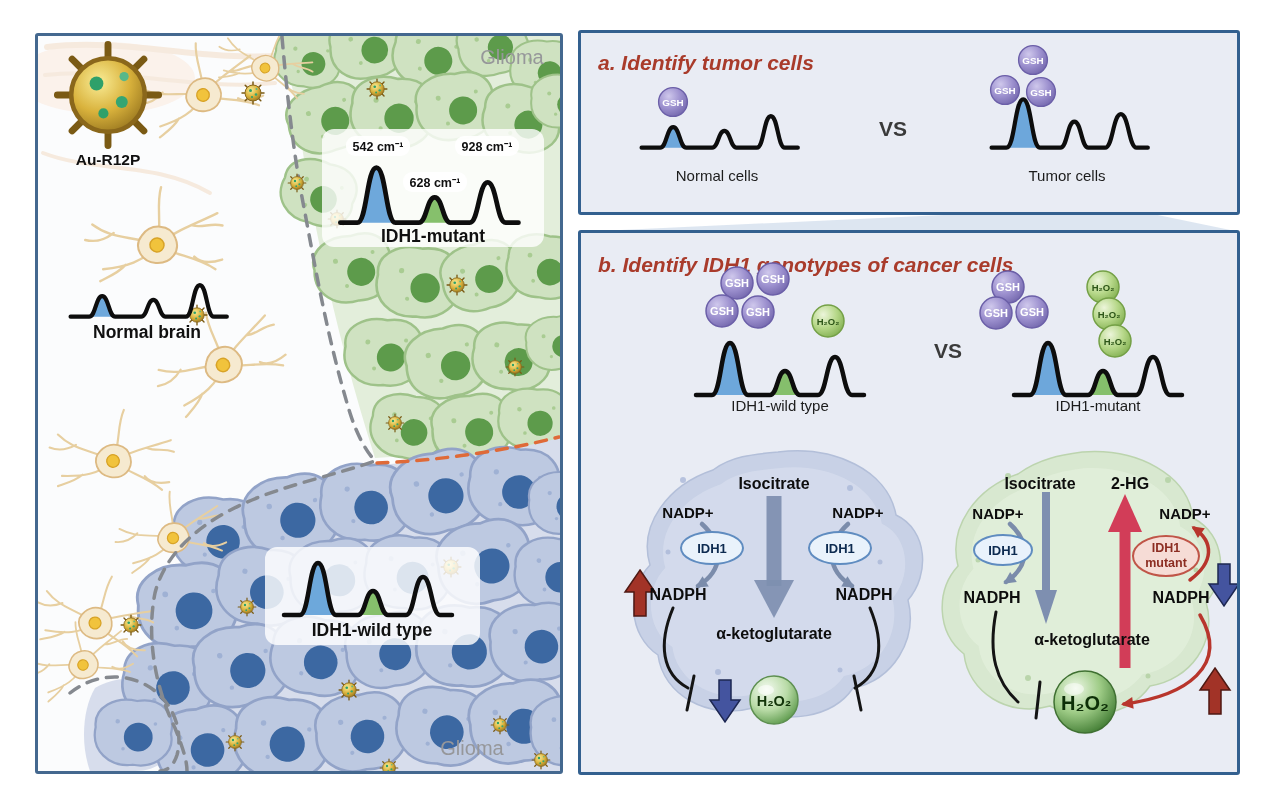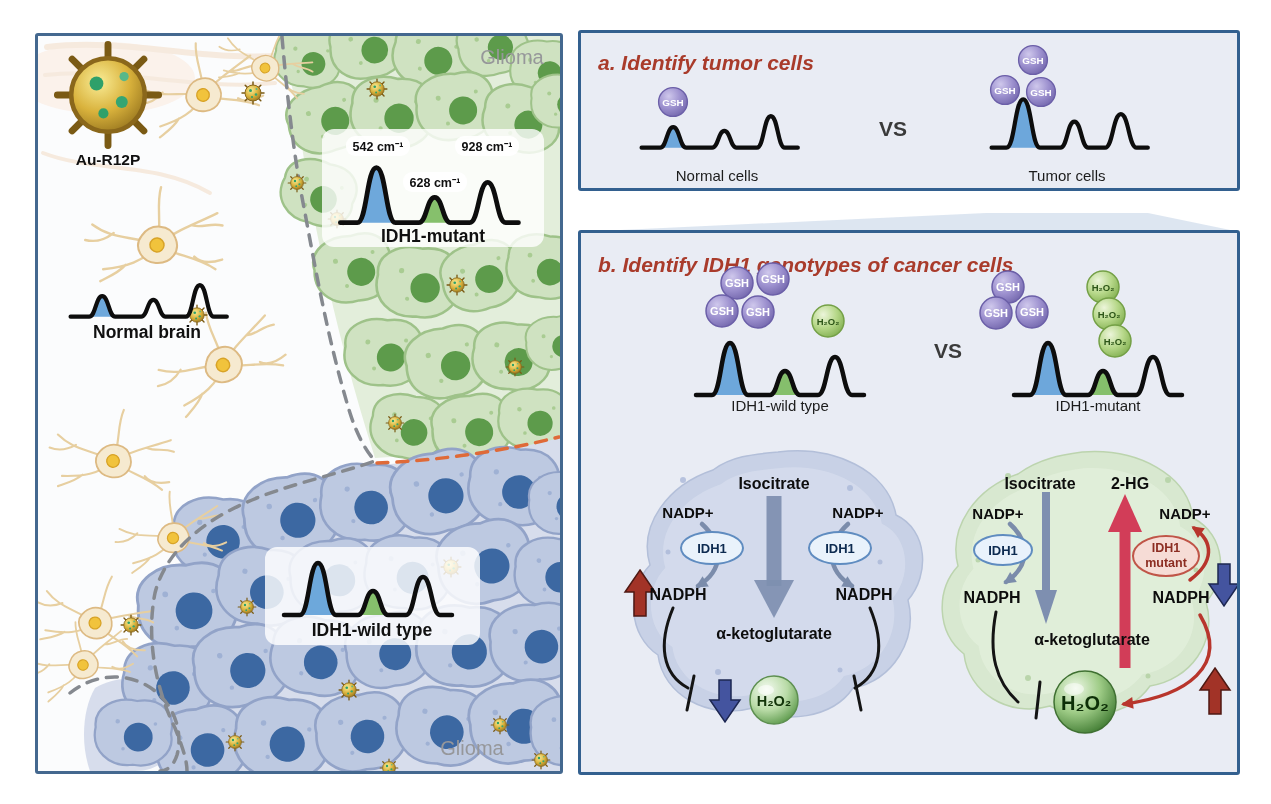--- a/index.html
+++ b/index.html
@@ -1,19 +1,19 @@
 <!DOCTYPE html>
 <html><head>
 <meta charset="utf-8">
 <style>
   html,body{margin:0;padding:0;background:#fff}
   .canvas{position:relative;width:1271px;height:804px;background:#fff;overflow:hidden;font-family:"Liberation Sans",sans-serif}
   .panel{position:absolute;box-sizing:border-box;border:3px solid #33608f;border-radius:3px;background:#e9ecf4}
   #leftPanel{left:35px;top:33px;width:528px;height:741px;background:#fbfcfd;border-color:#44688f}
-  #panelA{left:578px;top:30px;width:662px;height:161px}
+  #panelA{left:578px;top:30px;width:662px;height:185px}
   #panelB{left:578px;top:230px;width:662px;height:545px}
   #funnel{position:absolute;left:578px;top:213px;width:662px;height:19px}
   svg{display:block}
   text{font-family:"Liberation Sans",sans-serif}
   .tc{text-anchor:middle}
   .spec-line{fill:none;stroke:#0d0d0d;stroke-width:4.5;stroke-linecap:round;stroke-linejoin:round}
   .pk-blue{fill:#62a1d8;opacity:.92}
   .pk-green{fill:#7cbb60;opacity:.92}
   .gsh-t{font-size:11px;font-weight:bold;fill:#fff}
   .h2o2-t{font-size:9.5px;font-weight:bold;fill:#2c5517}

